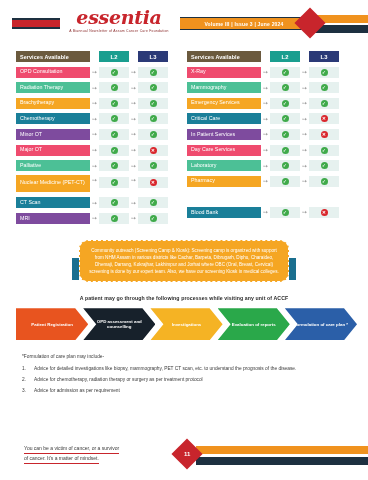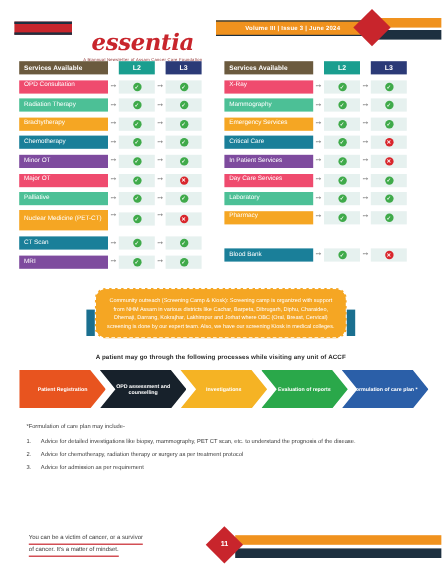--- a/index.html
+++ b/index.html
@@ -32,21 +32,20 @@
     border-top: 2px solid #1d3040;
     border-bottom: 2px solid #1d3040;
     box-sizing: border-box;
   }
   .brand {
     position: absolute;
     left: 64px;
     top: 8px;
     width: 110px;
     text-align: center;
-    margin-top: 19px;
   }
   .brand-name {
     font-family: "DejaVu Serif", serif;
     font-style: italic;
     font-weight: bold;
     font-size: 19px;
     color: #c8252c;
     line-height: 19px;
     letter-spacing: -0.3px;
   }

